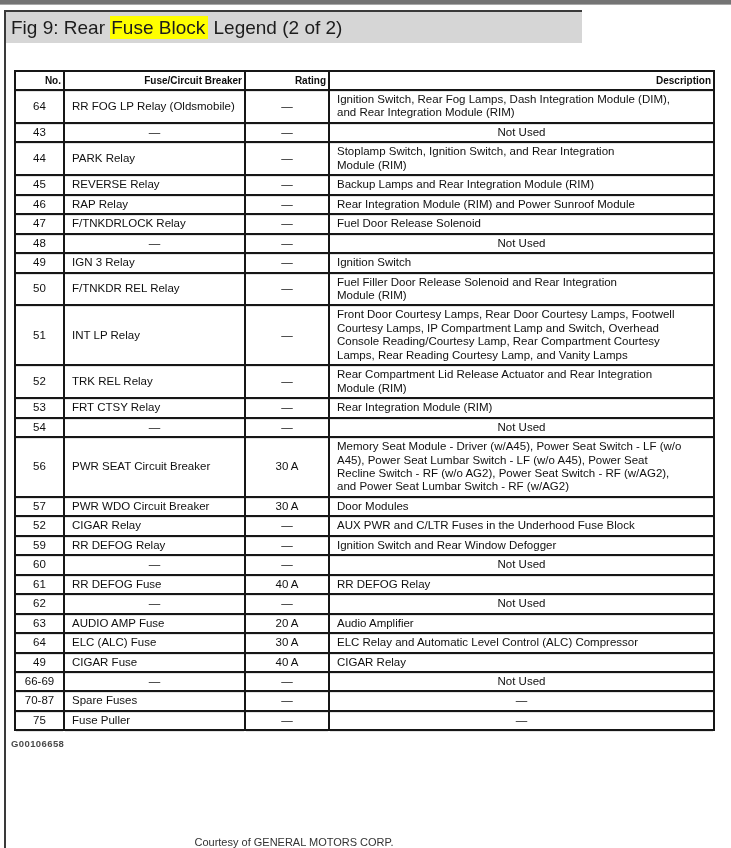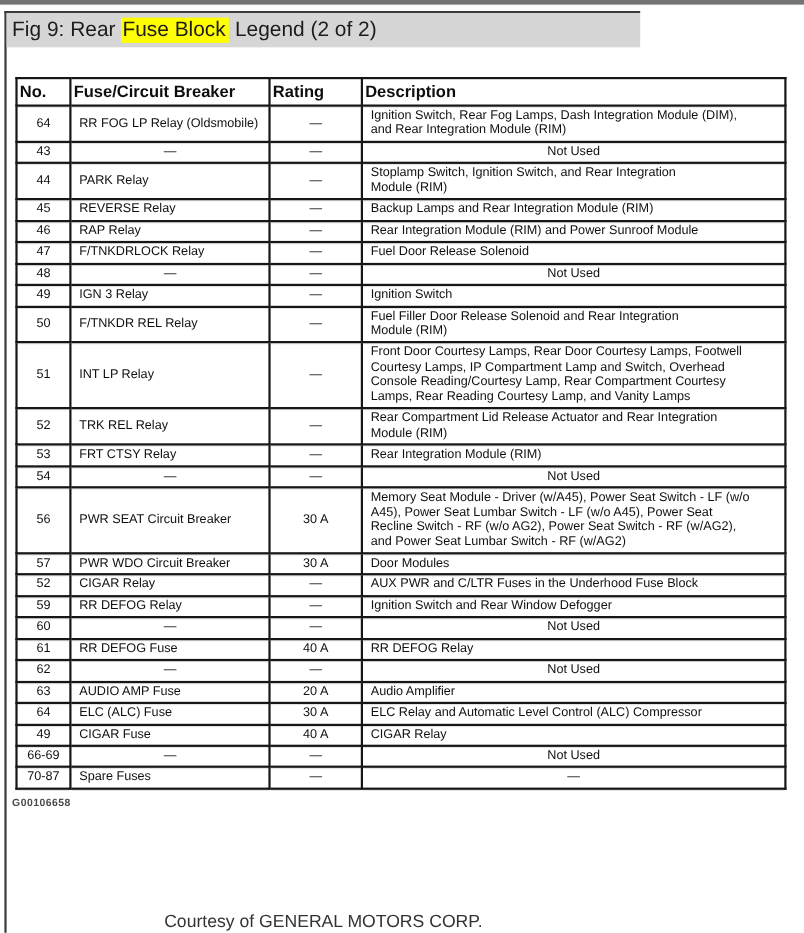--- a/index.html
+++ b/index.html
@@ -56,24 +56,24 @@
     width: 699px;
     background: #ffffff;
   }
   table.fuse th, table.fuse td {
     border: 2px solid #161616;
     box-sizing: border-box;
     
     box-shadow: 0 3px 0 -1px rgba(125,125,125,0.22);
   }
   table.fuse th {
-    font-size: 15px;
+    font-size: 10px;
     font-weight: bold;
     color: #0d0d0d;
-    text-align: left;
+    text-align: right;
     padding: 3px 2px;
   }
   table.fuse td {
     font-size: 11.5px;
     color: #101010;
     line-height: 1.17;
     padding: 2px 7px;
     vertical-align: middle;
   }
   td.col-no, td.col-rating {
@@ -92,21 +92,21 @@
     letter-spacing: 0.4px;
     color: #4a4a4a;
     font-weight: bold;
   }
   .courtesy {
     position: absolute;
     left: 0;
     bottom: 0;
     width: 100%;
     text-align: center;
-    font-size: 16px;
+    font-size: 11px;
     color: #333333;
   }
 </style>
 </head>
 <body>
 
 <div class="top-strip"></div>
 
 <div class="panel">
 
@@ -283,20 +283,26 @@
             <td class="col-breaker center">—</td>
             <td class="col-rating">—</td>
             <td class="col-desc center">Not Used</td>
           </tr>
           <tr>
             <td class="col-no">70-87</td>
             <td class="col-breaker">Spare Fuses</td>
             <td class="col-rating">—</td>
             <td class="col-desc center">—</td>
           </tr>
+          <tr>
+            <td class="col-no">75</td>
+            <td class="col-breaker">Fuse Puller</td>
+            <td class="col-rating">—</td>
+            <td class="col-desc center">—</td>
+          </tr>
         </tbody>
     </table>
 
     <div class="figcode">G00106658</div>
   </div>
 
   <div class="courtesy">Courtesy of GENERAL MOTORS CORP.</div>
 </div>
 
 </body></html>

